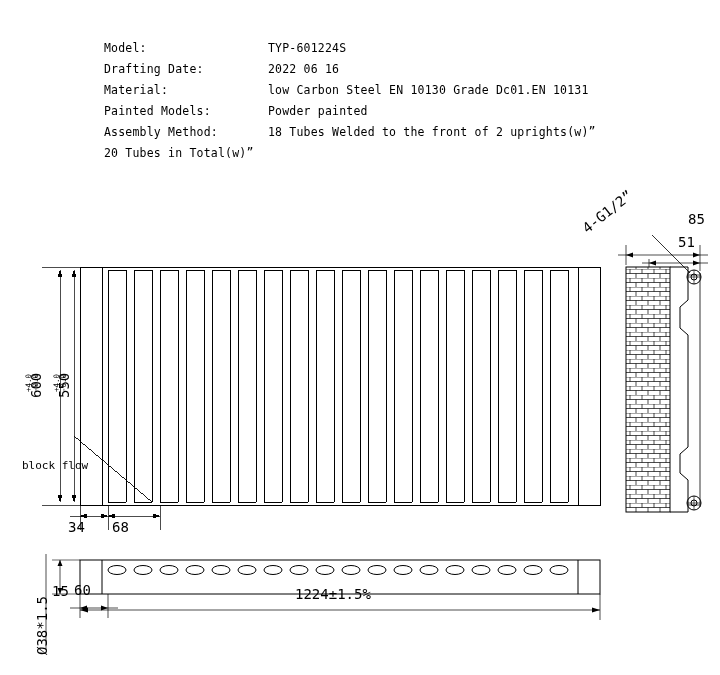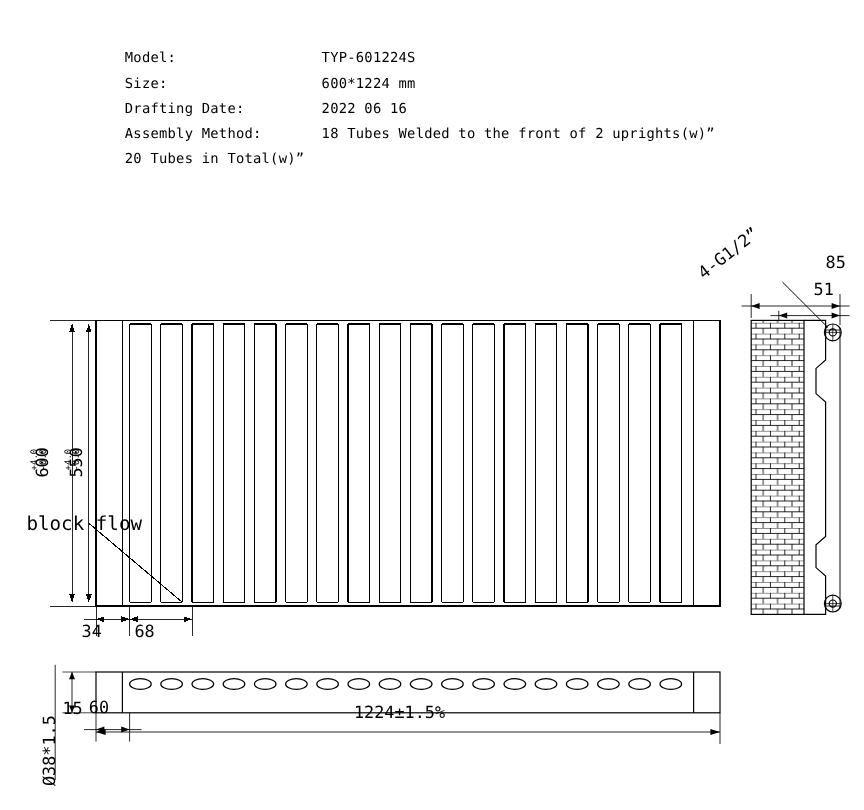--- a/index.html
+++ b/index.html
@@ -60,21 +60,21 @@
 
   
   .lbl {
     position: absolute;
     font-family: "DejaVu Sans Mono", monospace;
     font-size: 14px;
     white-space: nowrap;
     color: #000;
   }
   .lbl.tiny  { font-size: 7.5px; }
-  .lbl.big   { font-size: 16px; }
+  .lbl.big   { font-size: 11px; margin-top: 32px; }
 
   .rot90 {
     transform-origin: left top;
     transform: rotate(-90deg);
   }
   .rot45 {
     transform-origin: left bottom;
     transform: rotate(-38deg);
   }
 
@@ -83,24 +83,27 @@
 </head>
 <body>
 
 <div id="sheet">
 
   <div class="spec">
     <div class="spec-row">
       <span class="spec-label">Model:</span><span class="spec-value">TYP-601224S</span>
     </div>
     <div class="spec-row">
-      <span class="spec-label">Size:</span><span class="spec-value">600*1224 mm</span>
-    </div>
-    <div class="spec-row">
       <span class="spec-label">Drafting Date:</span><span class="spec-value">2022 06 16</span>
+    </div>
+    <div class="spec-row">
+      <span class="spec-label">Material:</span><span class="spec-value">low Carbon Steel  EN 10130 Grade Dc01.EN 10131</span>
+    </div>
+    <div class="spec-row">
+      <span class="spec-label">Painted Models:</span><span class="spec-value">Powder painted</span>
     </div>
     <div class="spec-row">
       <span class="spec-label">Assembly Method:</span><span class="spec-value">18 Tubes Welded to the front of 2 uprights(w)”</span>
     </div>
     <div class="spec-cont">20 Tubes in Total(w)”</div>
   </div>
 
   <svg style="position:absolute; left:0px; top:240px;" width="620" height="290" viewBox="0 0 620 290">
     <g stroke="#000" fill="none" stroke-width="1" shape-rendering="crispEdges">
 

